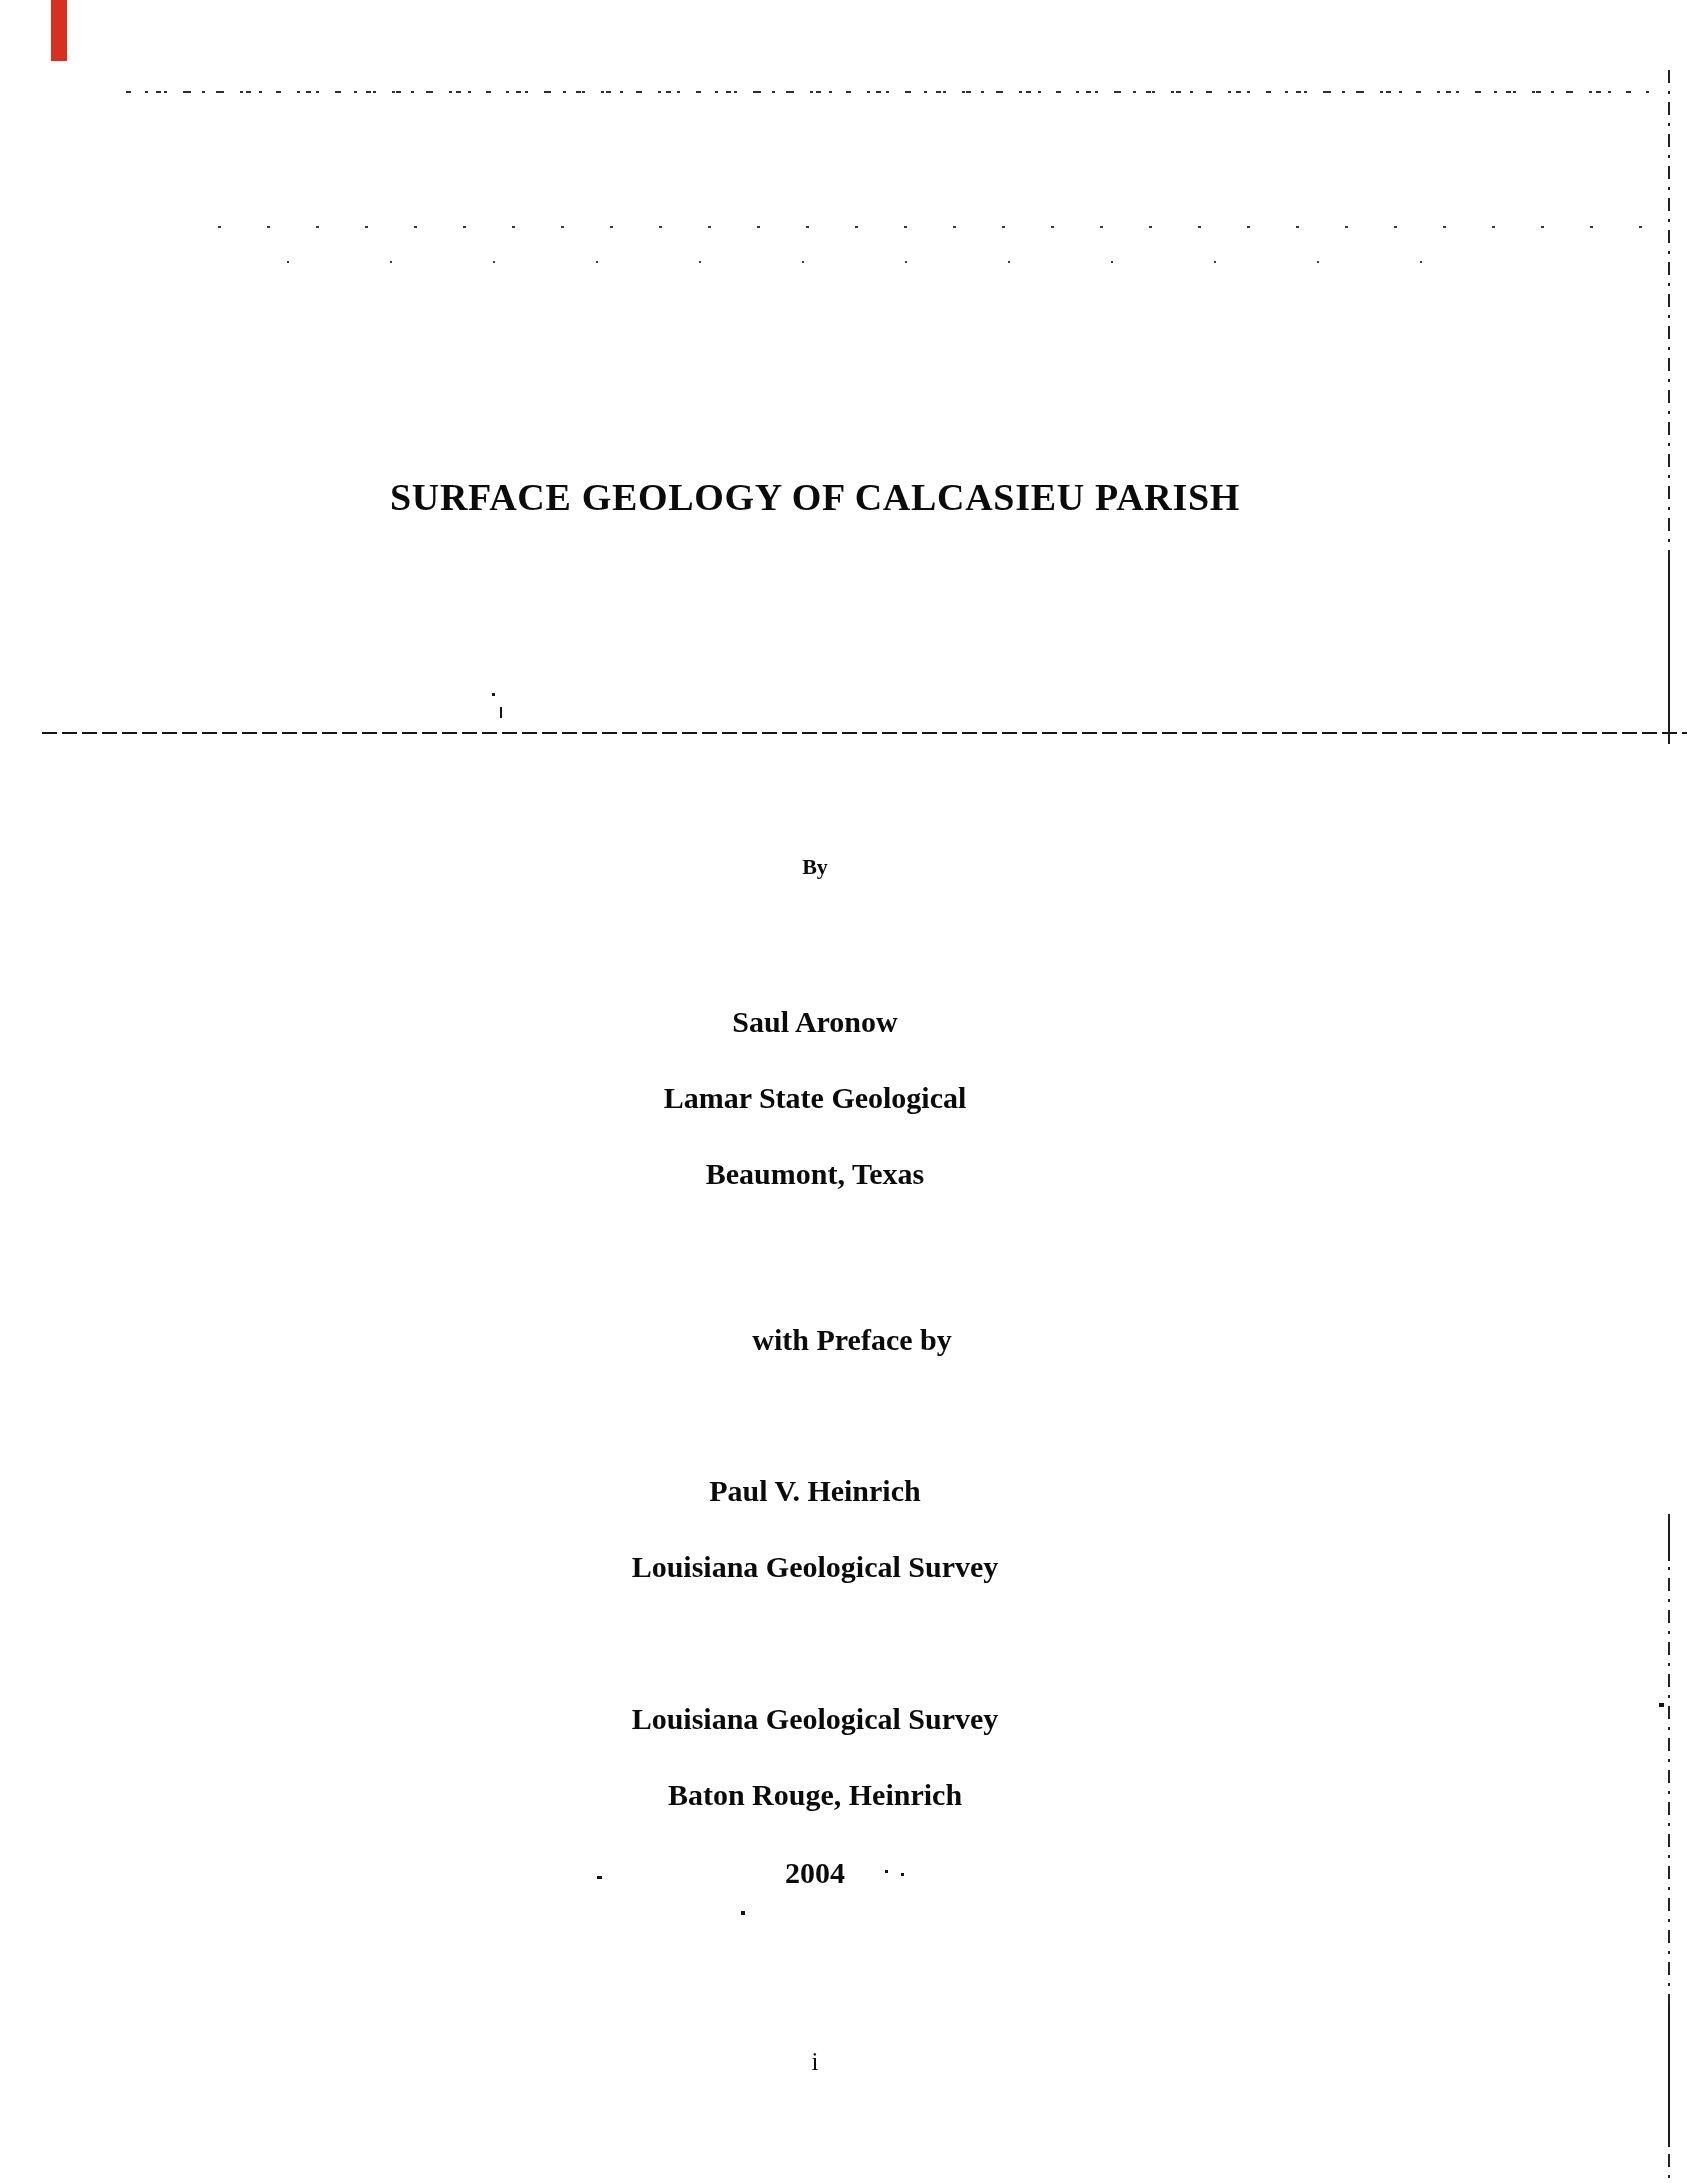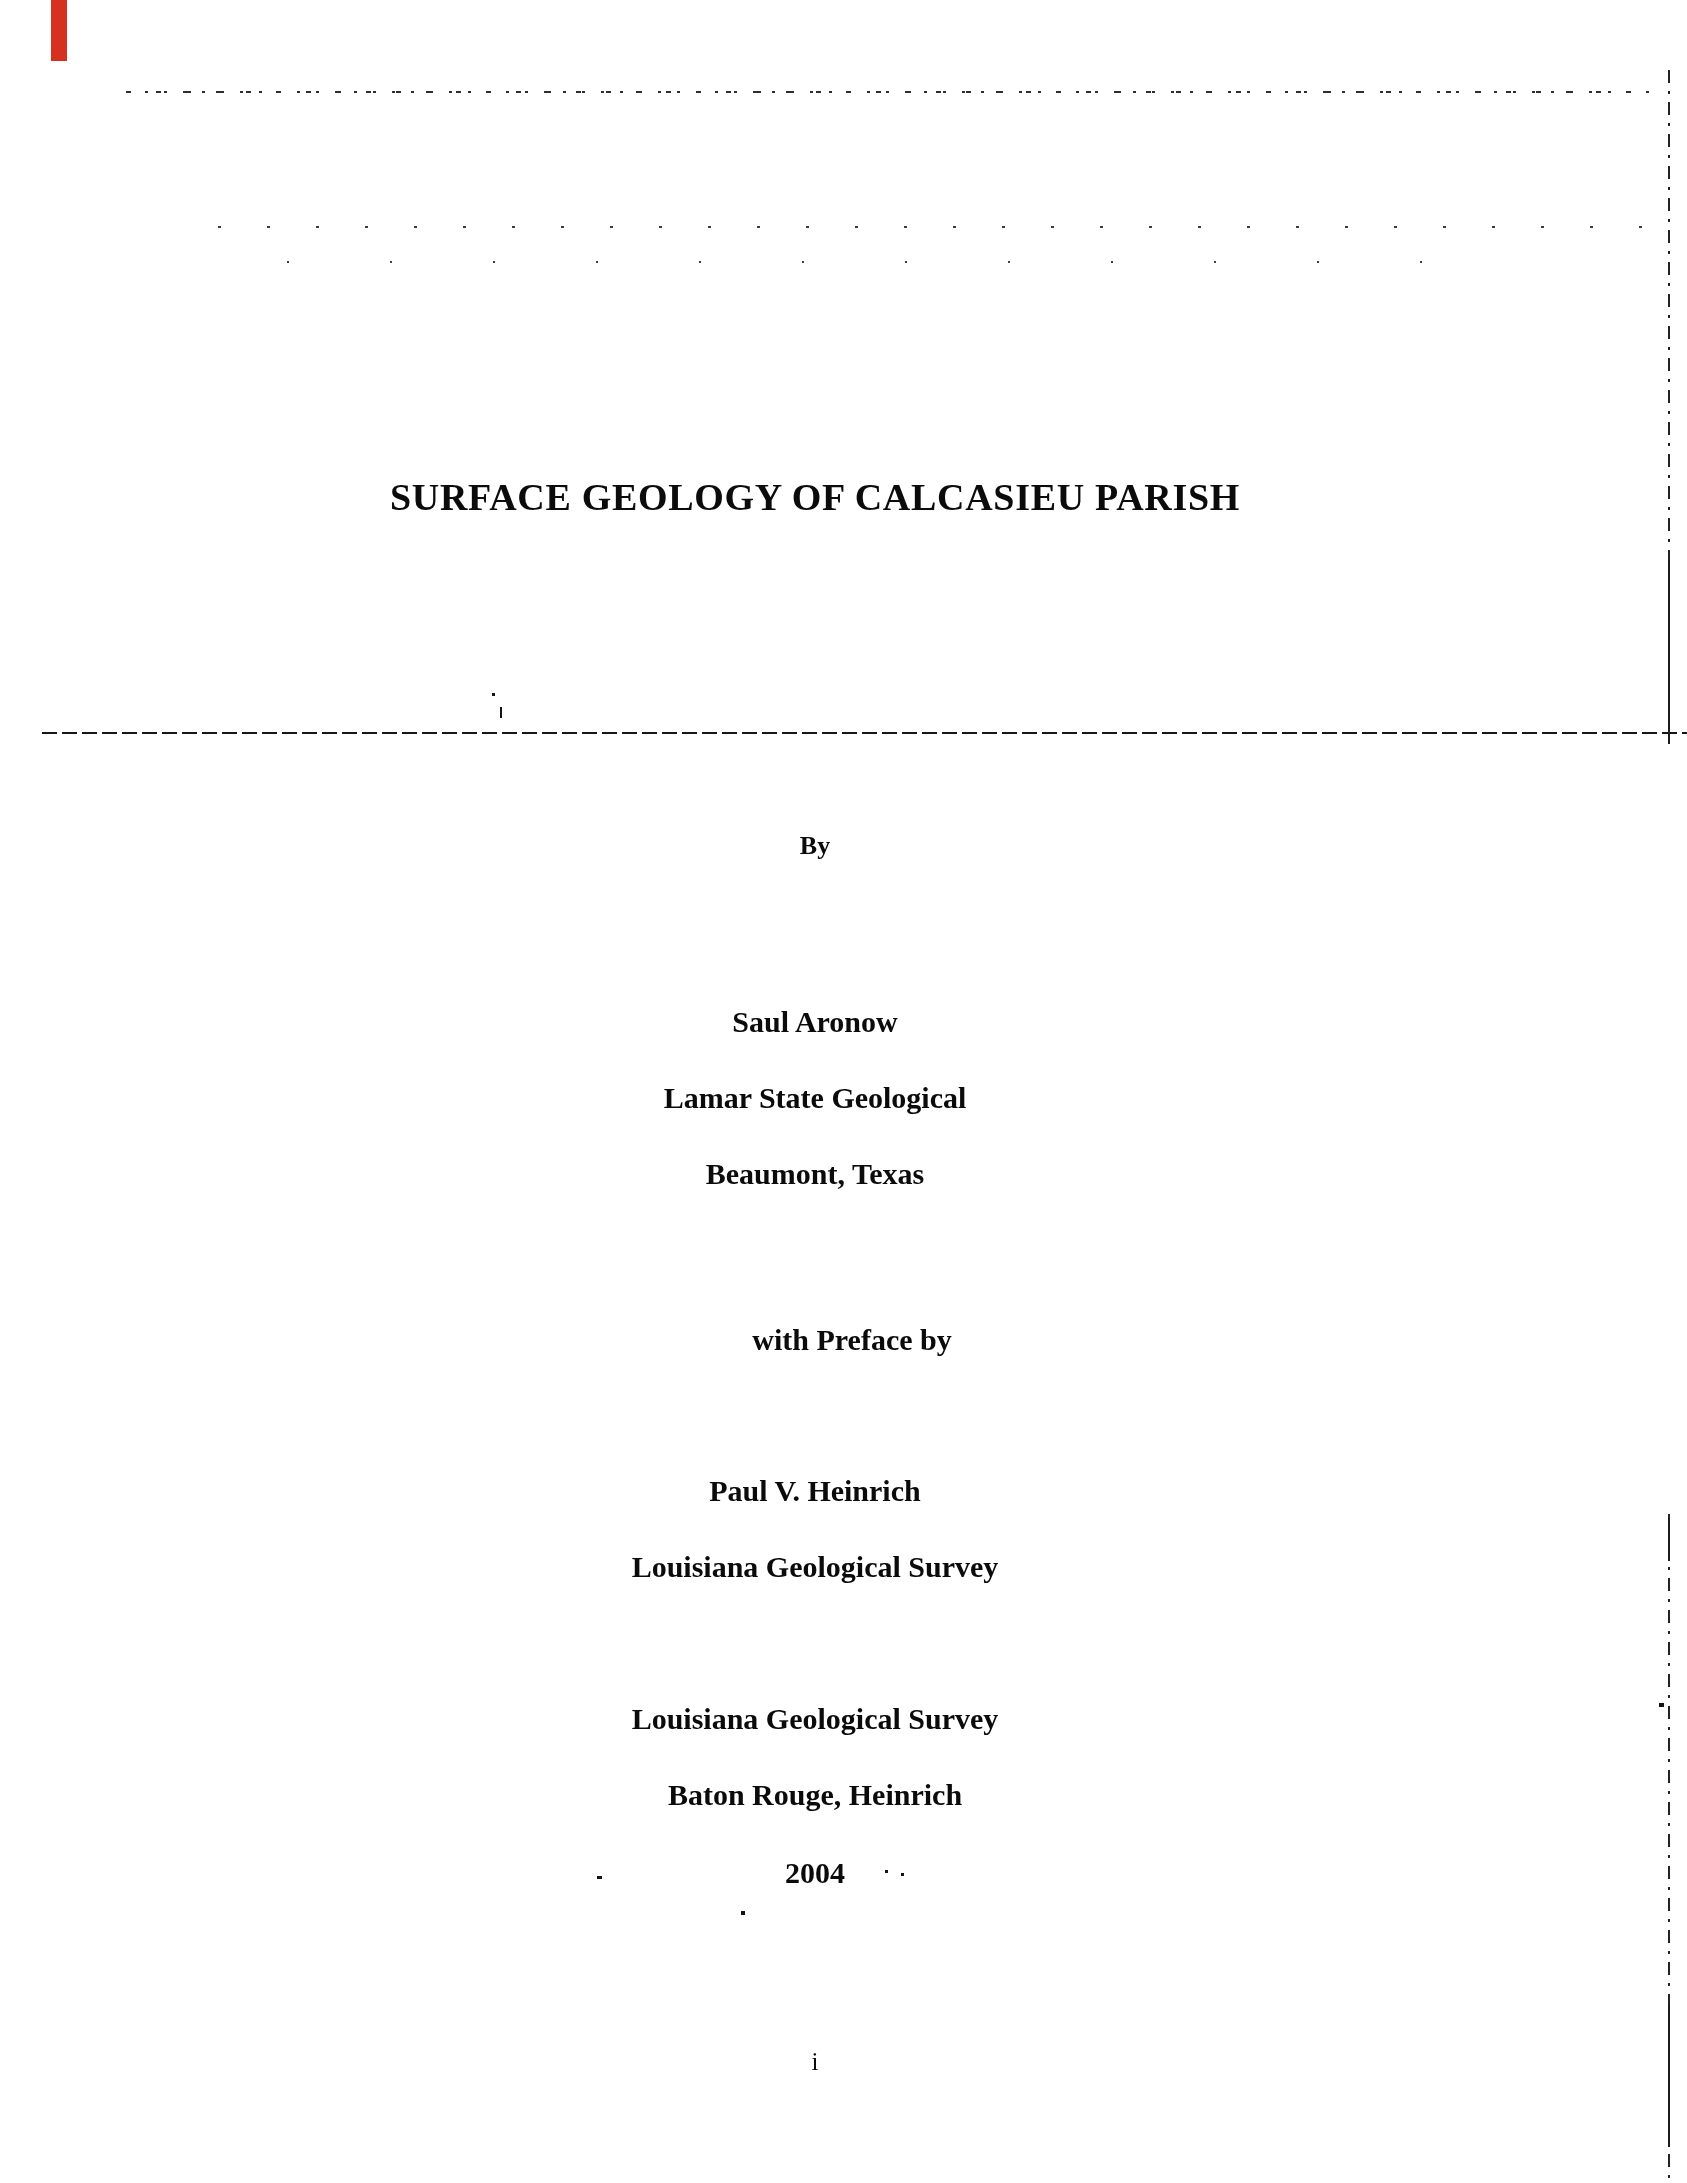--- a/index.html
+++ b/index.html
@@ -23,21 +23,21 @@
     position: absolute;
     left: 0;
     width: 1630px;
     text-align: center;
     font-weight: bold;
     color: #0b0b0b;
     white-space: pre-line;
   }
 
   .title-line    { top: 475px;  font-size: 38px; letter-spacing: 0.7px; }
-  .by-line       { top: 831px; font-size: 26px; }
+  .by-line       { top: 854px; font-size: 22px; }
   .author-block  { top: 965px; font-size: 30px; line-height: 38px; text-align: center; }
   .preface-label { top: 1323px; font-size: 30px; margin-left: 37px; }
   .preface-block { top: 1434px; font-size: 30px; line-height: 38px; }
   .pub-block     { top: 1662px; font-size: 30px; line-height: 38px; }
   .year-line     { top: 1856px; font-size: 30px; text-align: center; }
   .pagenum-line  { top: 2048px; font-size: 25px; font-weight: normal; }
 
   
   .red-stripe {
     position: absolute;

